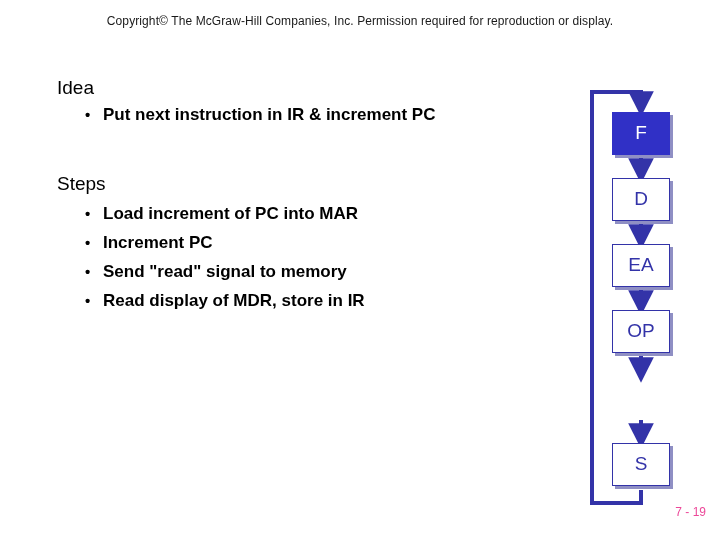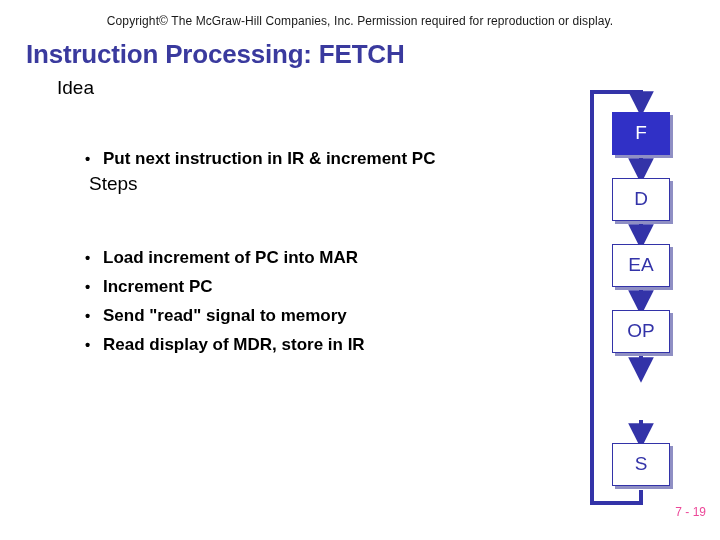--- a/index.html
+++ b/index.html
@@ -85,27 +85,26 @@
   .bullet-row .dot {
     display: inline-block;
     width: 18px;
     font-size: 15px;
     font-weight: bold;
     color: #000000;
     flex: 0 0 18px;
   }
   .bullet-row .txt {
     display: inline-block;
-    margin-top: 44px;
   }
 
   
   .p-idea     { top: 76px; }
   .p-idea-b1  { top: 104px; }
-  .p-steps    { top: 172px; margin-left: 32px; }
+  .p-steps    { top: 172px; }
   .p-steps-b1 { top: 203px; }
   .p-steps-b2 { top: 232px; }
   .p-steps-b3 { top: 261px; }
   .p-steps-b4 { top: 290px; }
 
   
   #flow {
     position: absolute;
     left: 575px;
     top: 85px;
@@ -152,21 +151,20 @@
     white-space: nowrap;
   }
 </style>
 </head>
 <body>
 
 <div id="slide">
 
   <div class="copyright">Copyright© The McGraw-Hill Companies, Inc. Permission required for reproduction or display.</div>
 
-  <div class="slide-title">Instruction Processing: FETCH</div>
 
   <div class="body-col">
 
     <div class="lvl1 p-idea">Idea</div>
 
     <div class="bullet-row p-idea-b1">
       <span class="dot">•</span>
       <span class="txt">Put next instruction in IR &amp; increment PC</span>
     </div>
 

